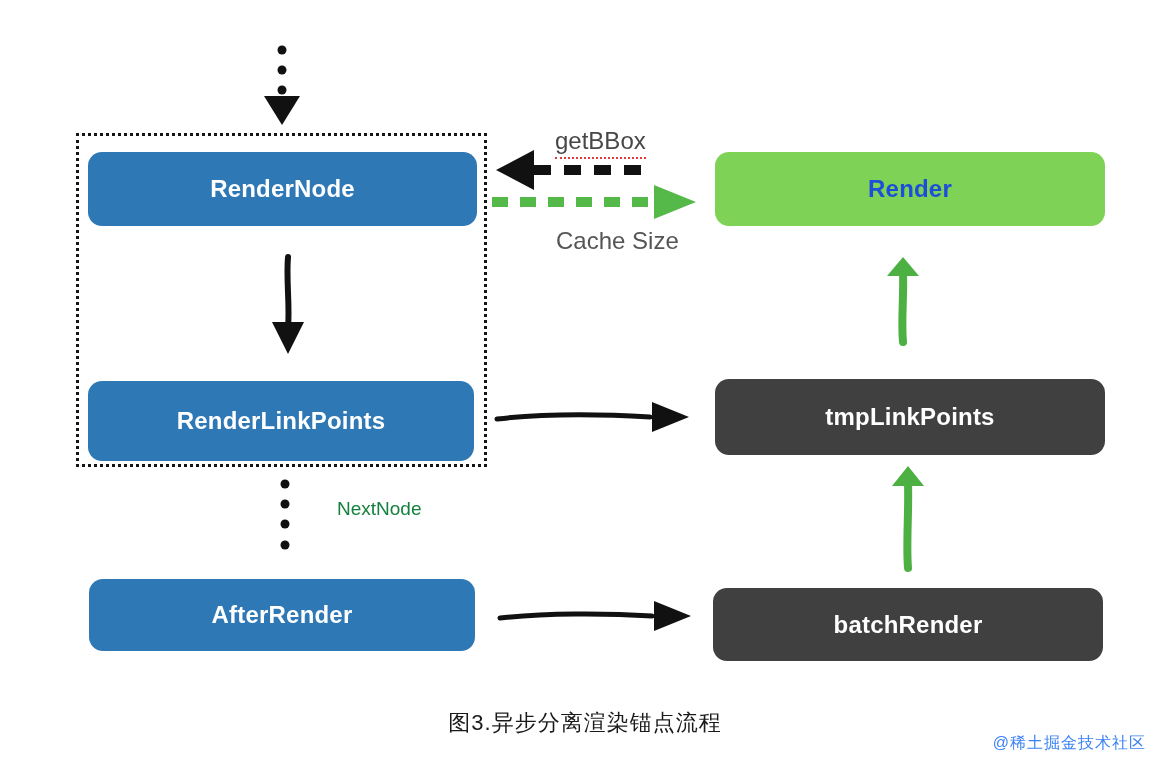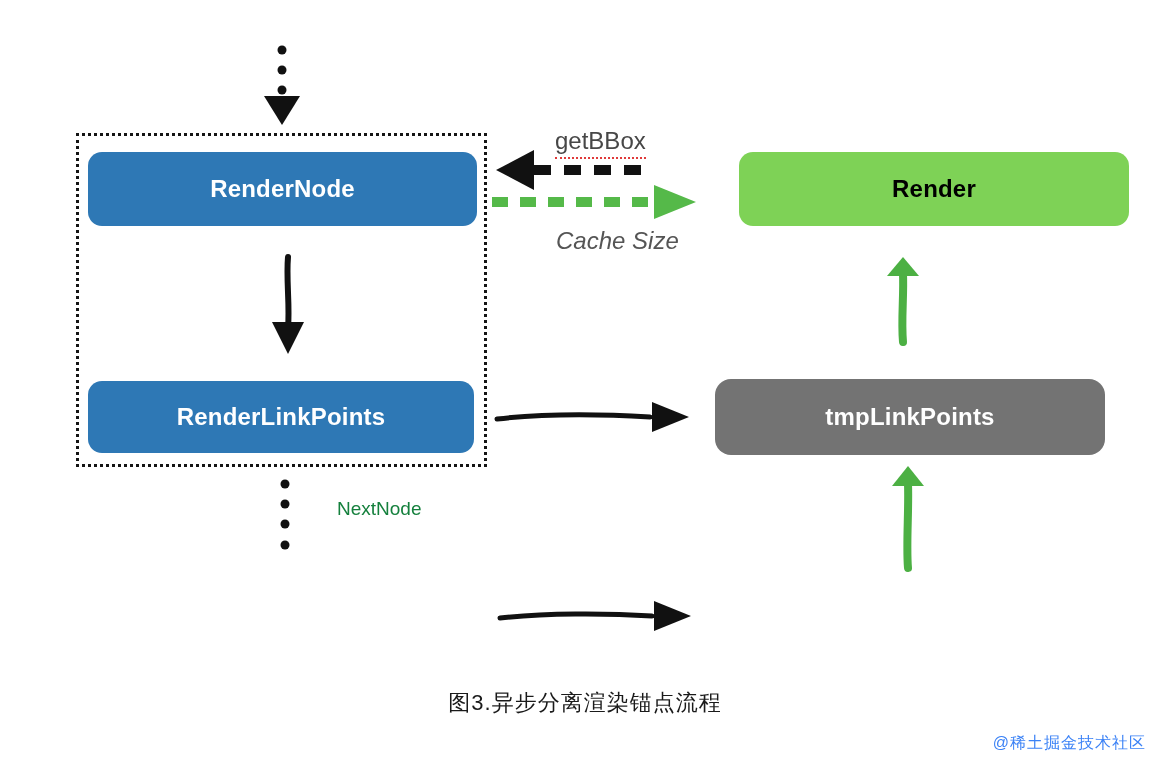--- a/index.html
+++ b/index.html
@@ -8,45 +8,45 @@
     font-family:"Liberation Sans","DejaVu Sans",sans-serif; overflow:hidden;
   }
   .arrow-layer { position:absolute; left:0; top:0; width:1170px; height:772px; }
 
   .node {
     position:absolute; display:flex; align-items:center; justify-content:center;
     border-radius:14px; font-weight:bold; font-size:24px; letter-spacing:0.2px;
     box-sizing:border-box;
   }
   .node-blue  { background:#2e78b5; color:#ffffff; }
-  .node-green { background:#7ed256; color:#000000;margin-left:24px; }
-  .node-red   { background:#737373; color:#ffffff;border-radius:16px; }
+  .node-green { background:#7ed256; color:#1d4ed8; }
+  .node-red   { background:#404040; color:#ffffff; }
 
   .dotted-frame {
     position:absolute; left:76px; top:133px; width:411px; height:334px;
     border:3px dotted #141414; box-sizing:border-box;
   }
 
   #node-render-node        { left:88px;  top:152px; width:389px; height:74px; }
-  #node-render-link-points { left:88px;  top:381px; width:386px; height:72px; }
+  #node-render-link-points { left:88px;  top:381px; width:386px; height:80px; }
   #node-after-render       { left:89px;  top:579px; width:386px; height:72px; }
   #node-render             { left:715px; top:152px; width:390px; height:74px; }
   #node-tmp-link-points    { left:715px; top:379px; width:390px; height:76px; }
   #node-batch-render       { left:713px; top:588px; width:390px; height:73px; }
 
   .edge-label { position:absolute; font-size:24px; color:#4f4f4f; white-space:nowrap; }
   #label-getbbox {
     left:555px; top:127px; color:#474747;
     border-bottom:2px dotted #e03a3a; padding-bottom:2px;
   }
-  #label-cache-size { left:556px; top:227px; color:#555555;font-style:italic; }
+  #label-cache-size { left:556px; top:227px; color:#555555; }
   #label-next-node  { left:337px; top:498px; color:#15803d; font-size:19px; }
 
   .caption {
-    position:absolute; left:0; top:688px; width:1170px; text-align:center;
+    position:absolute; left:0; top:708px; width:1170px; text-align:center;
     font-size:22px; color:#1a1a1a; letter-spacing:1px;
   }
   .watermark {
     position:absolute; right:24px; top:733px; font-size:16px; color:#3b82f6;
     letter-spacing:1px;
   }
 </style>
 </head>
 <body>
 
@@ -107,29 +107,35 @@
   <div class="dotted-frame"></div>
 
   <div class="node node-blue" id="node-render-node">
     <span>RenderNode</span>
   </div>
 
   <div class="node node-blue" id="node-render-link-points">
     <span>RenderLinkPoints</span>
   </div>
 
+  <div class="node node-blue" id="node-after-render">
+    <span>AfterRender</span>
+  </div>
 
   <div class="node node-green" id="node-render">
     <span>Render</span>
   </div>
 
   <div class="node node-red" id="node-tmp-link-points">
     <span>tmpLinkPoints</span>
   </div>
 
+  <div class="node node-red" id="node-batch-render">
+    <span>batchRender</span>
+  </div>
 
   <div class="edge-label" id="label-getbbox">getBBox</div>
   <div class="edge-label" id="label-cache-size">Cache Size</div>
   <div class="edge-label" id="label-next-node">NextNode</div>
 
   <div class="caption">图3.异步分离渲染锚点流程</div>
   <div class="watermark">@稀土掘金技术社区</div>
 </div>
 
 </body></html>

